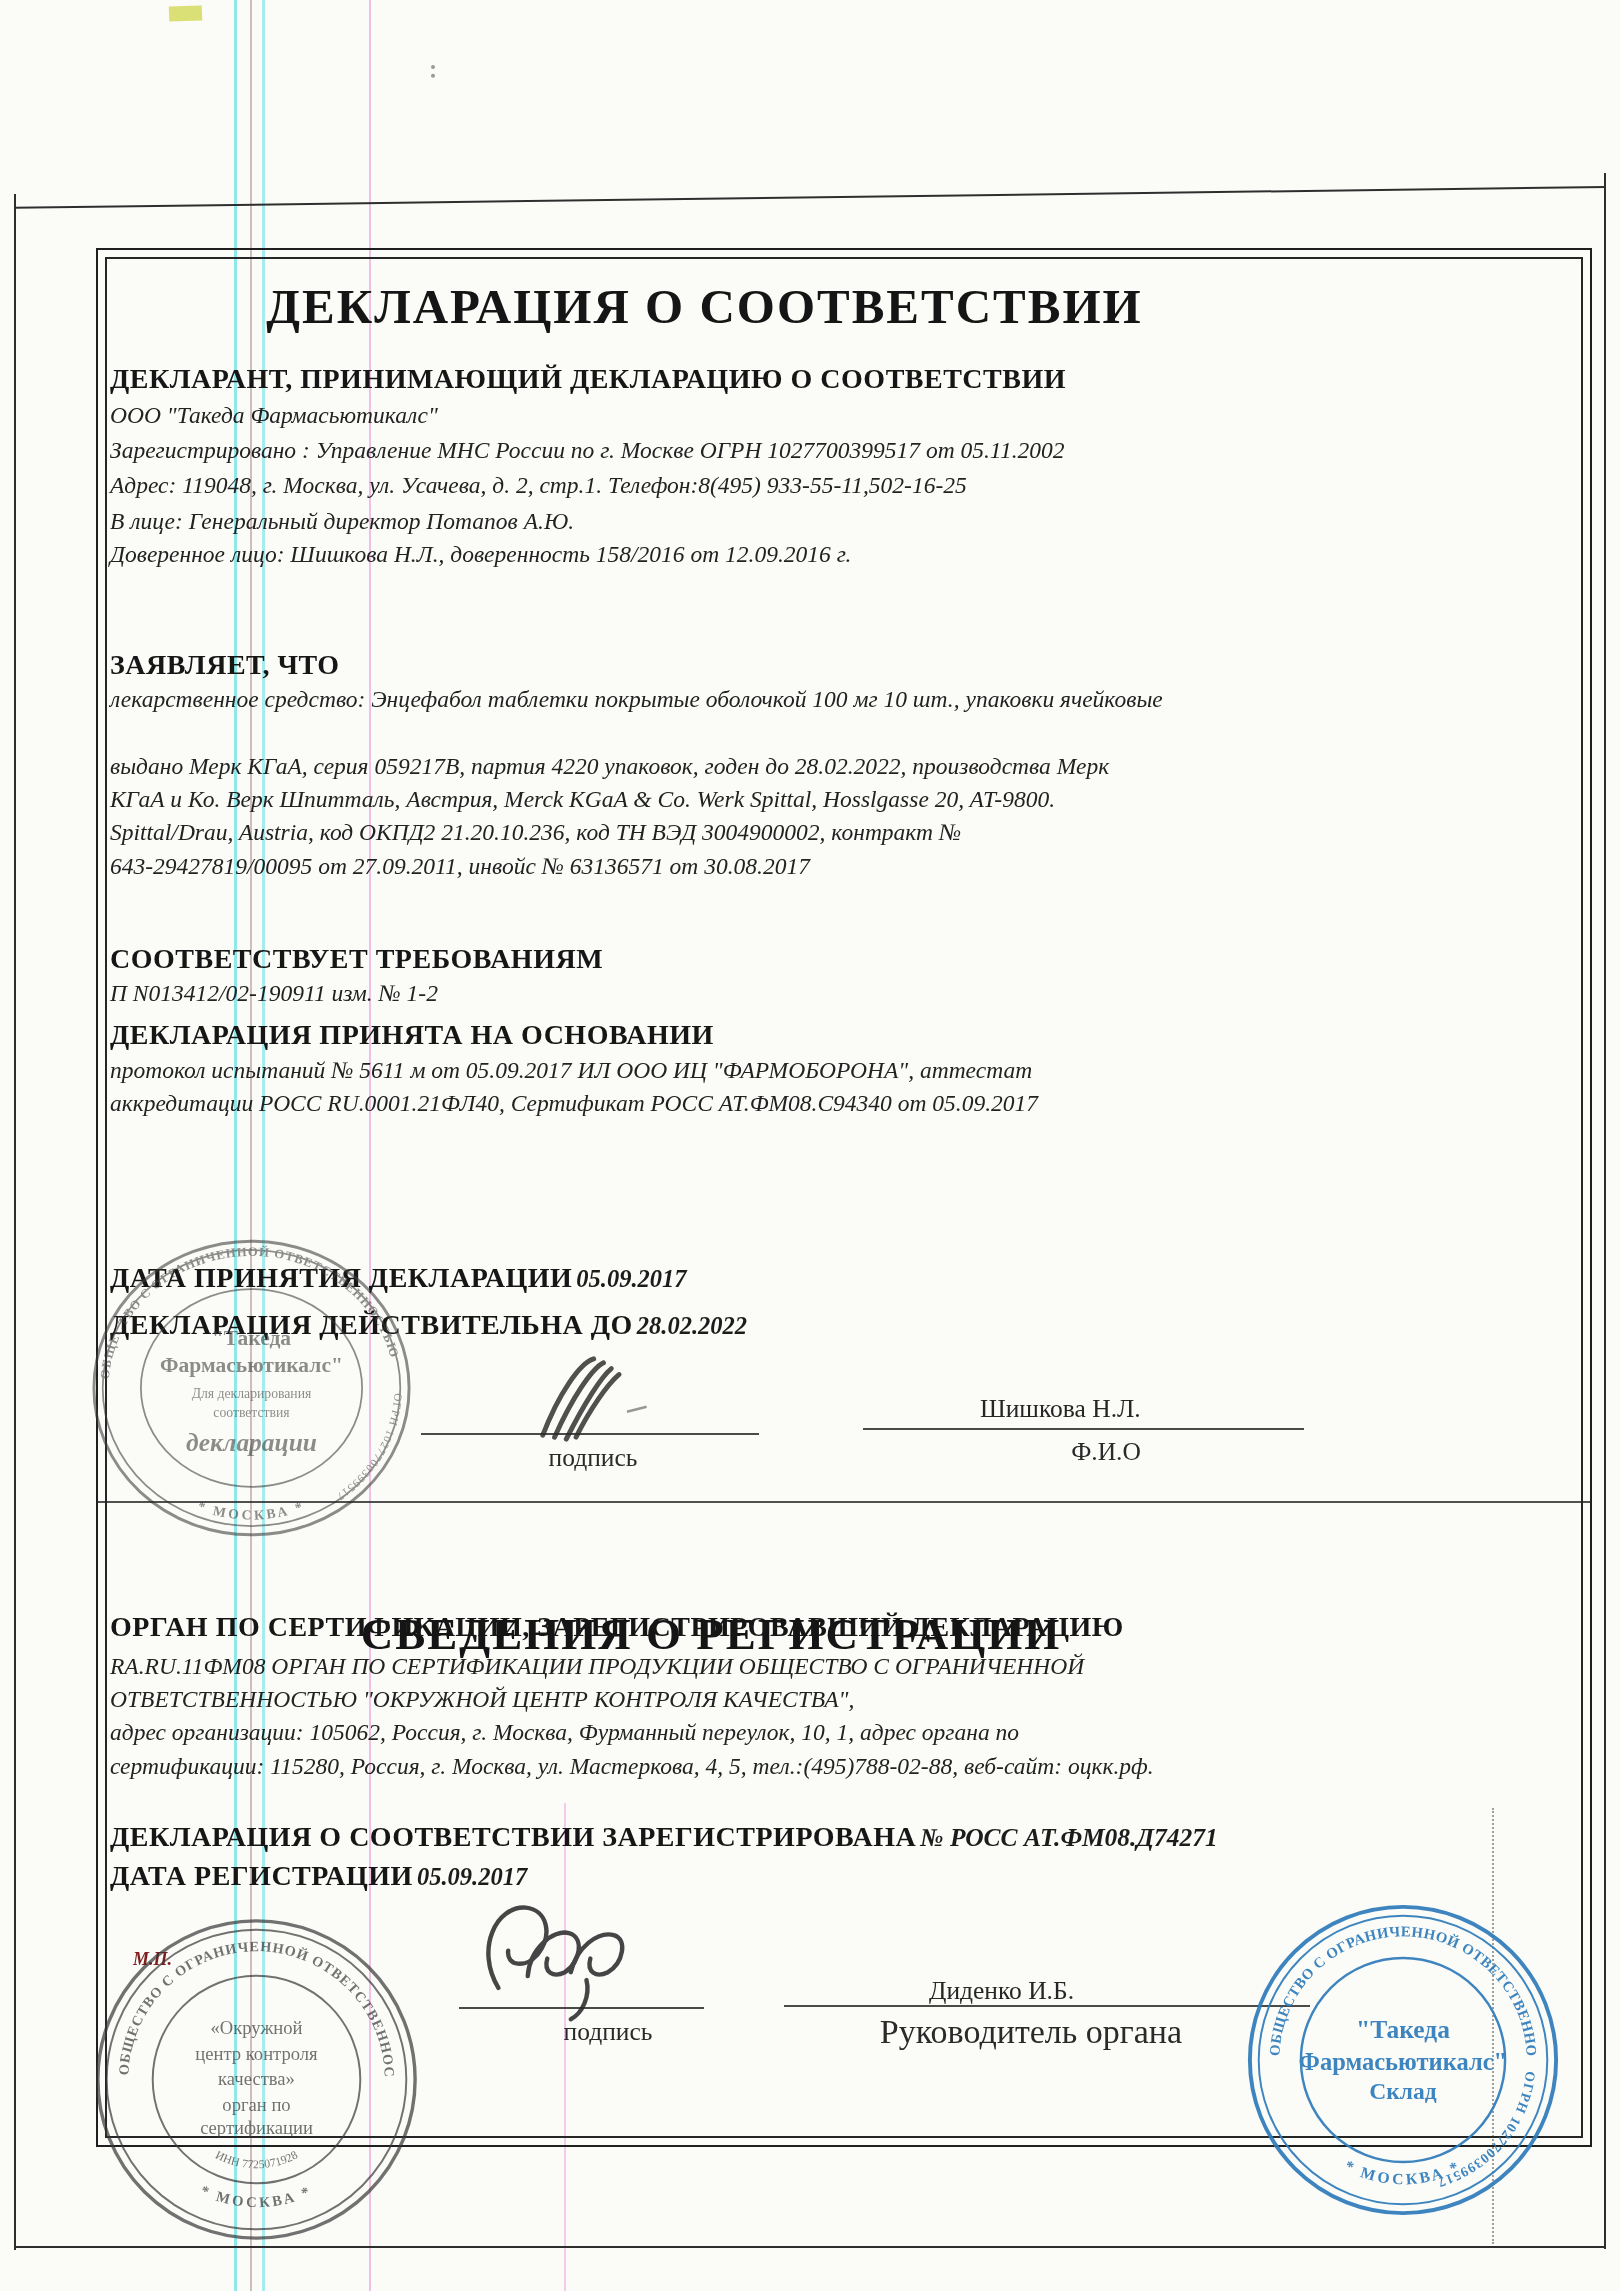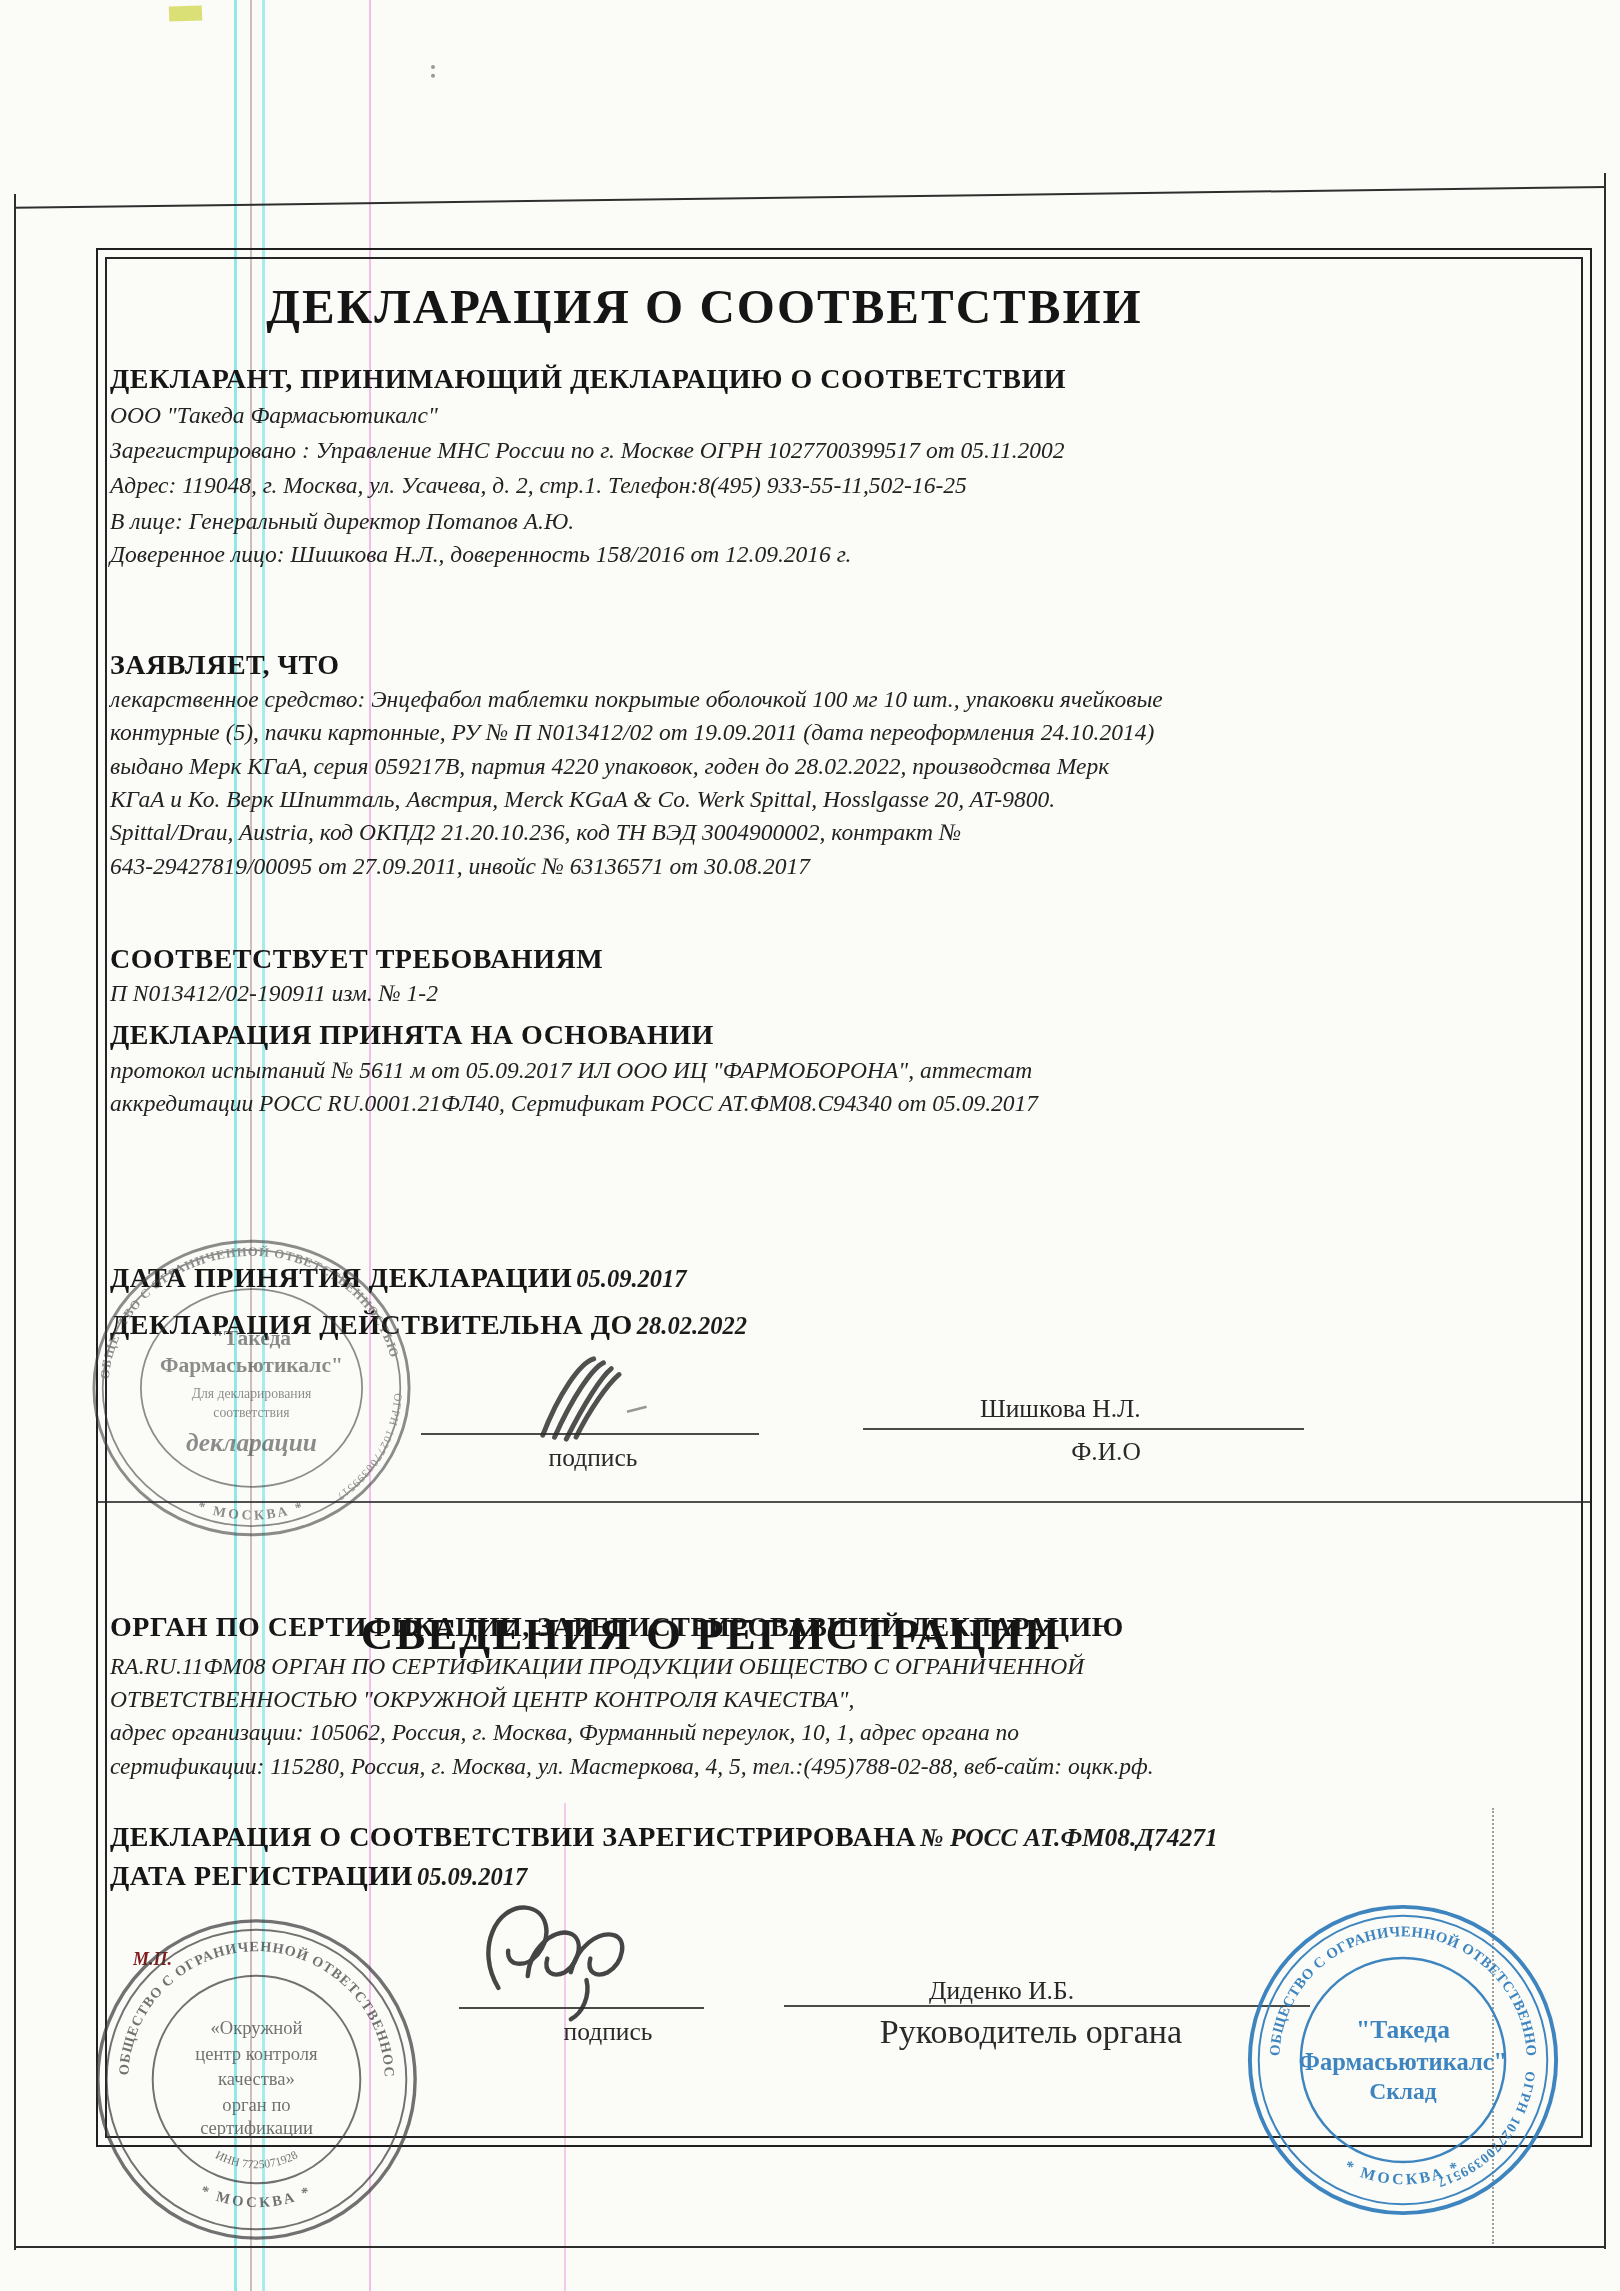--- a/index.html
+++ b/index.html
@@ -55,21 +55,20 @@
 
   <div class="t big-title" style="top:278px;font-size:49px;">ДЕКЛАРАЦИЯ О СООТВЕТСТВИИ</div>
   <div class="t body-line" style="left:110px;top:402px;">ООО "Такеда Фармасьютикалс"</div>
   <div class="t body-line" style="left:110px;top:437px;">Зарегистрировано : Управление МНС России по г. Москве ОГРН 1027700399517 от 05.11.2002</div>
   <div class="t body-line" style="left:110px;top:472px;">Адрес: 119048, г. Москва, ул. Усачева, д. 2, стр.1. Телефон:8(495) 933-55-11,502-16-25</div>
   <div class="t body-line" style="left:110px;top:508px;">В лице: Генеральный директор Потапов А.Ю.</div>
   <div class="t body-line" style="left:110px;top:541px;">Доверенное лицо: Шишкова Н.Л., доверенность 158/2016 от 12.09.2016 г.</div>
 
   <div class="t head-line" style="left:110px;top:649px;">ЗАЯВЛЯЕТ, ЧТО</div>
   <div class="t body-line" style="left:110px;top:686px;">лекарственное средство: Энцефабол таблетки покрытые оболочкой 100 мг 10 шт., упаковки ячейковые</div>
-  <div class="t body-line" style="left:110px;top:719px;">контурные (5), пачки картонные, РУ № П N013412/02 от 19.09.2011 (дата переоформления 24.10.2014)</div>
   <div class="t body-line" style="left:110px;top:753px;">выдано Мерк КГаА, серия 059217В, партия 4220 упаковок, годен до 28.02.2022, производства Мерк</div>
   <div class="t body-line" style="left:110px;top:786px;">КГаА и Ко. Верк Шпитталь, Австрия, Merck KGaA &amp; Co. Werk Spittal, Hosslgasse 20, AT-9800.</div>
   <div class="t body-line" style="left:110px;top:819px;">Spittal/Drau, Austria, код ОКПД2 21.20.10.236, код ТН ВЭД 3004900002, контракт №</div>
   <div class="t body-line" style="left:110px;top:853px;">643-29427819/00095 от 27.09.2011, инвойс № 63136571 от 30.08.2017</div>
 
   <div class="t head-line" style="left:110px;top:943px;">СООТВЕТСТВУЕТ ТРЕБОВАНИЯМ</div>
   <div class="t body-line" style="left:110px;top:980px;">П N013412/02-190911 изм. № 1-2</div>
 
   <div class="t head-line" style="left:110px;top:1019px;">ДЕКЛАРАЦИЯ ПРИНЯТА НА ОСНОВАНИИ</div>
   <div class="t body-line" style="left:110px;top:1057px;">протокол испытаний № 5611 м от 05.09.2017 ИЛ ООО ИЦ "ФАРМОБОРОНА", аттестат</div>

